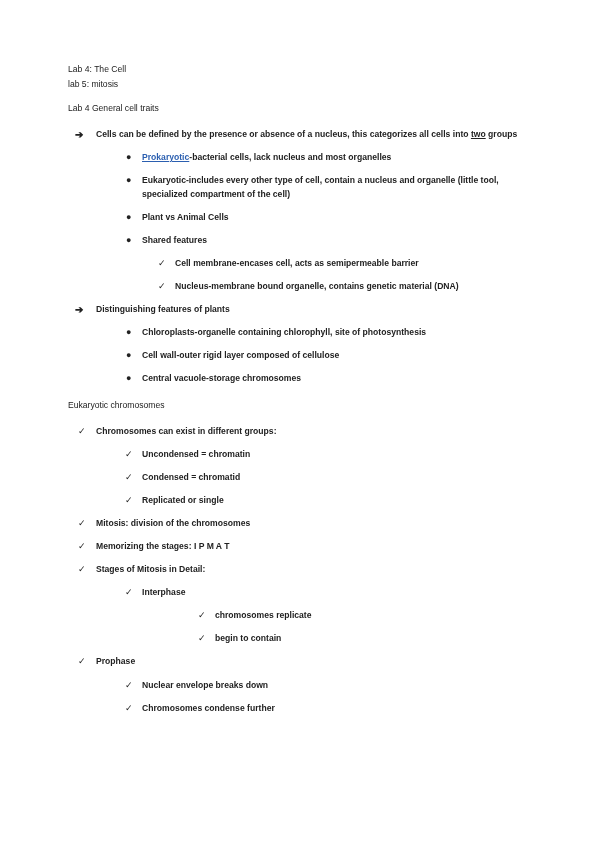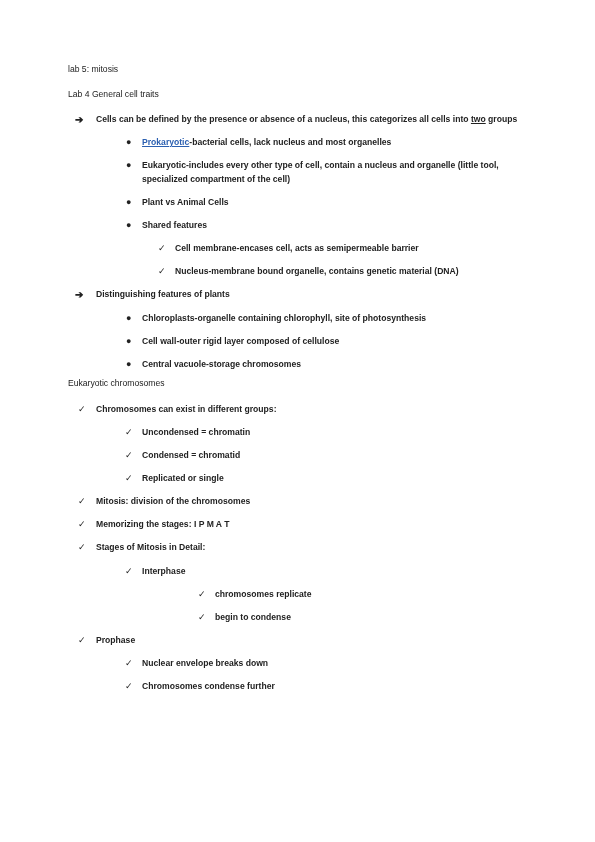--- a/index.html
+++ b/index.html
@@ -30,21 +30,21 @@
   }
 
   
   .para {
     margin: 0;
     padding: 0;
     font-size: 8.6px;
     line-height: 14.6px;
     color: #222222;
   }
-  .para.spaced-before { margin-top: 5px; }
+  .para.spaced-before { margin-top: 12px; }
   .para.section-gap { margin-top: 10px; }
 
   
   .item {
     position: relative;
     display: block;
     font-size: 8.6px;
     line-height: 13.6px;
     color: #222222;
     margin-top: 9.5px;
@@ -121,20 +121,21 @@
   }
 
   .first-item { margin-top: 12px; }
 </style>
 </head>
 <body>
 
 <div class="page">
   <div class="doc-body">
 
+    <p class="para">Lab 4: The Cell</p>
     <p class="para">lab 5: mitosis</p>
 
     <p class="para section-gap">Lab 4 General cell traits</p>
 
     <div class="item lvl1 first-item">
       <span class="marker">➔</span>
       <span class="txt"><span>Cells can be defined by the presence or absence of a nucleus, this categorizes all cells into </span><span class="uline">two</span><span> groups</span></span>
     </div>
 
     <div class="item lvl2">
@@ -229,21 +230,21 @@
       <span class="txt">Interphase</span>
     </div>
 
     <div class="item lvl4">
       <span class="marker">✓</span>
       <span class="txt">chromosomes replicate</span>
     </div>
 
     <div class="item lvl4">
       <span class="marker">✓</span>
-      <span class="txt">begin to condense</span>
+      <span class="txt">begin to contain</span>
     </div>
 
     <div class="item lvlA">
       <span class="marker">✓</span>
       <span class="txt">Prophase</span>
     </div>
 
     <div class="item lvlB">
       <span class="marker">✓</span>
       <span class="txt">Nuclear envelope breaks down</span>

